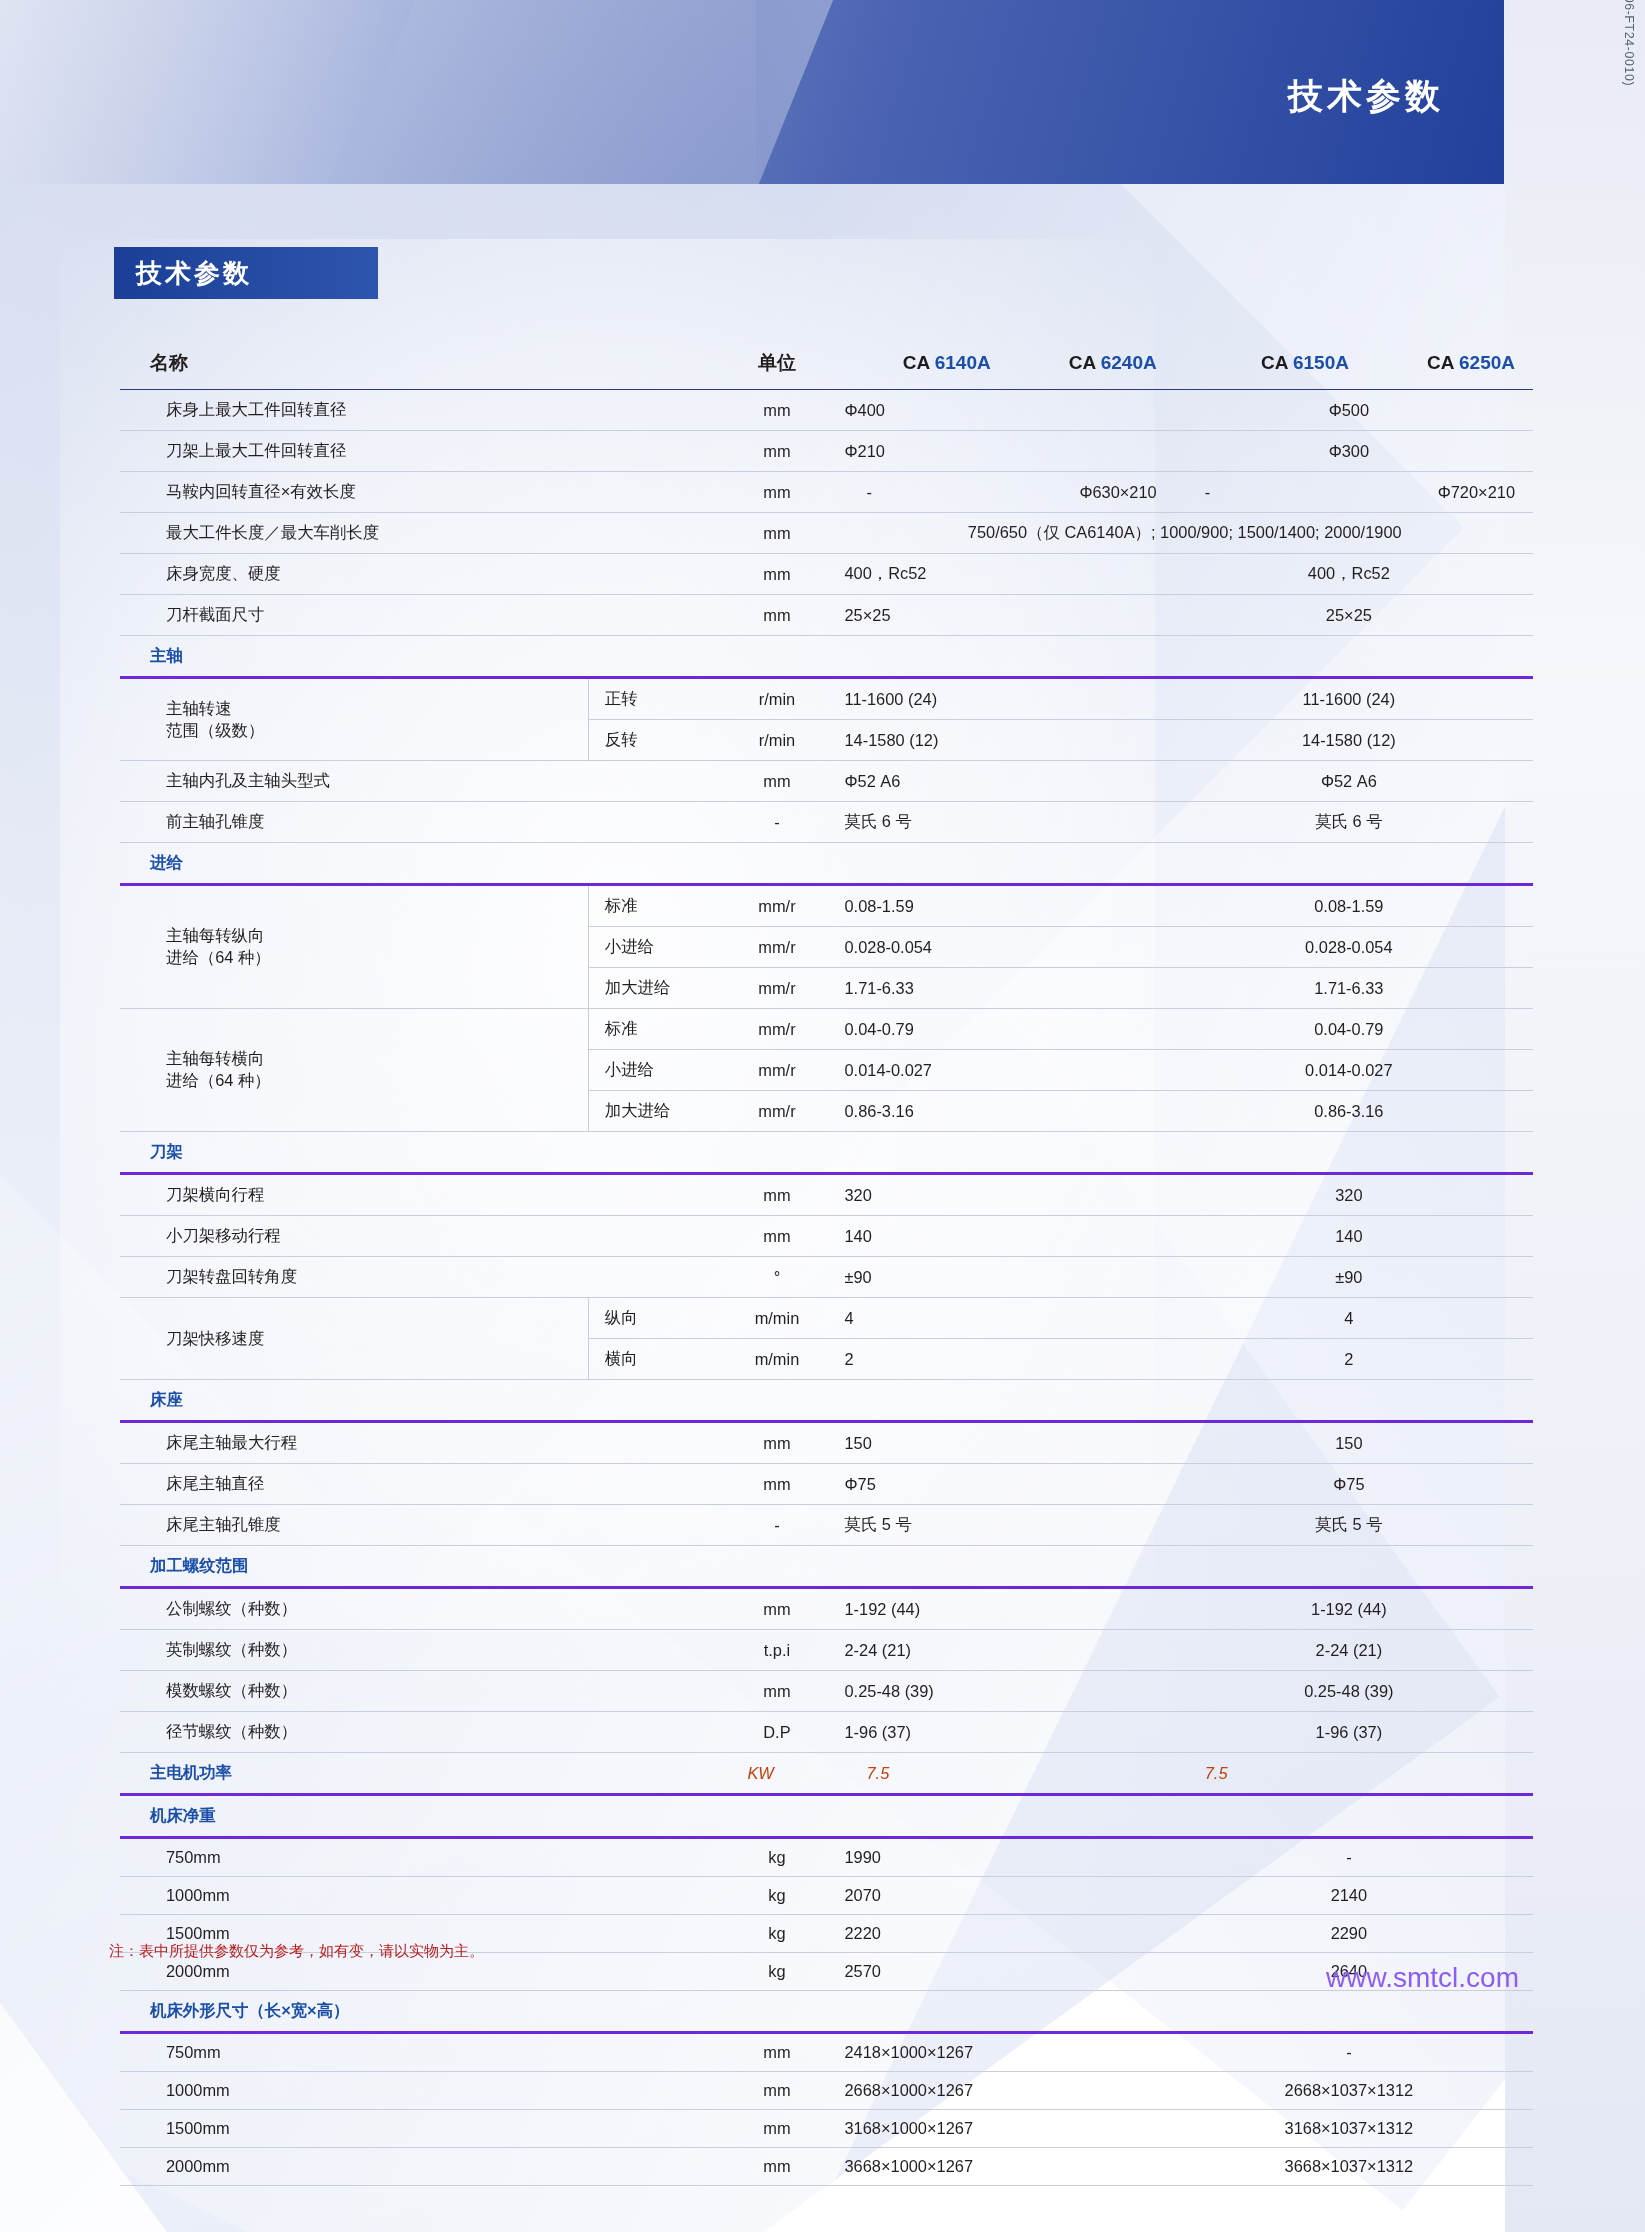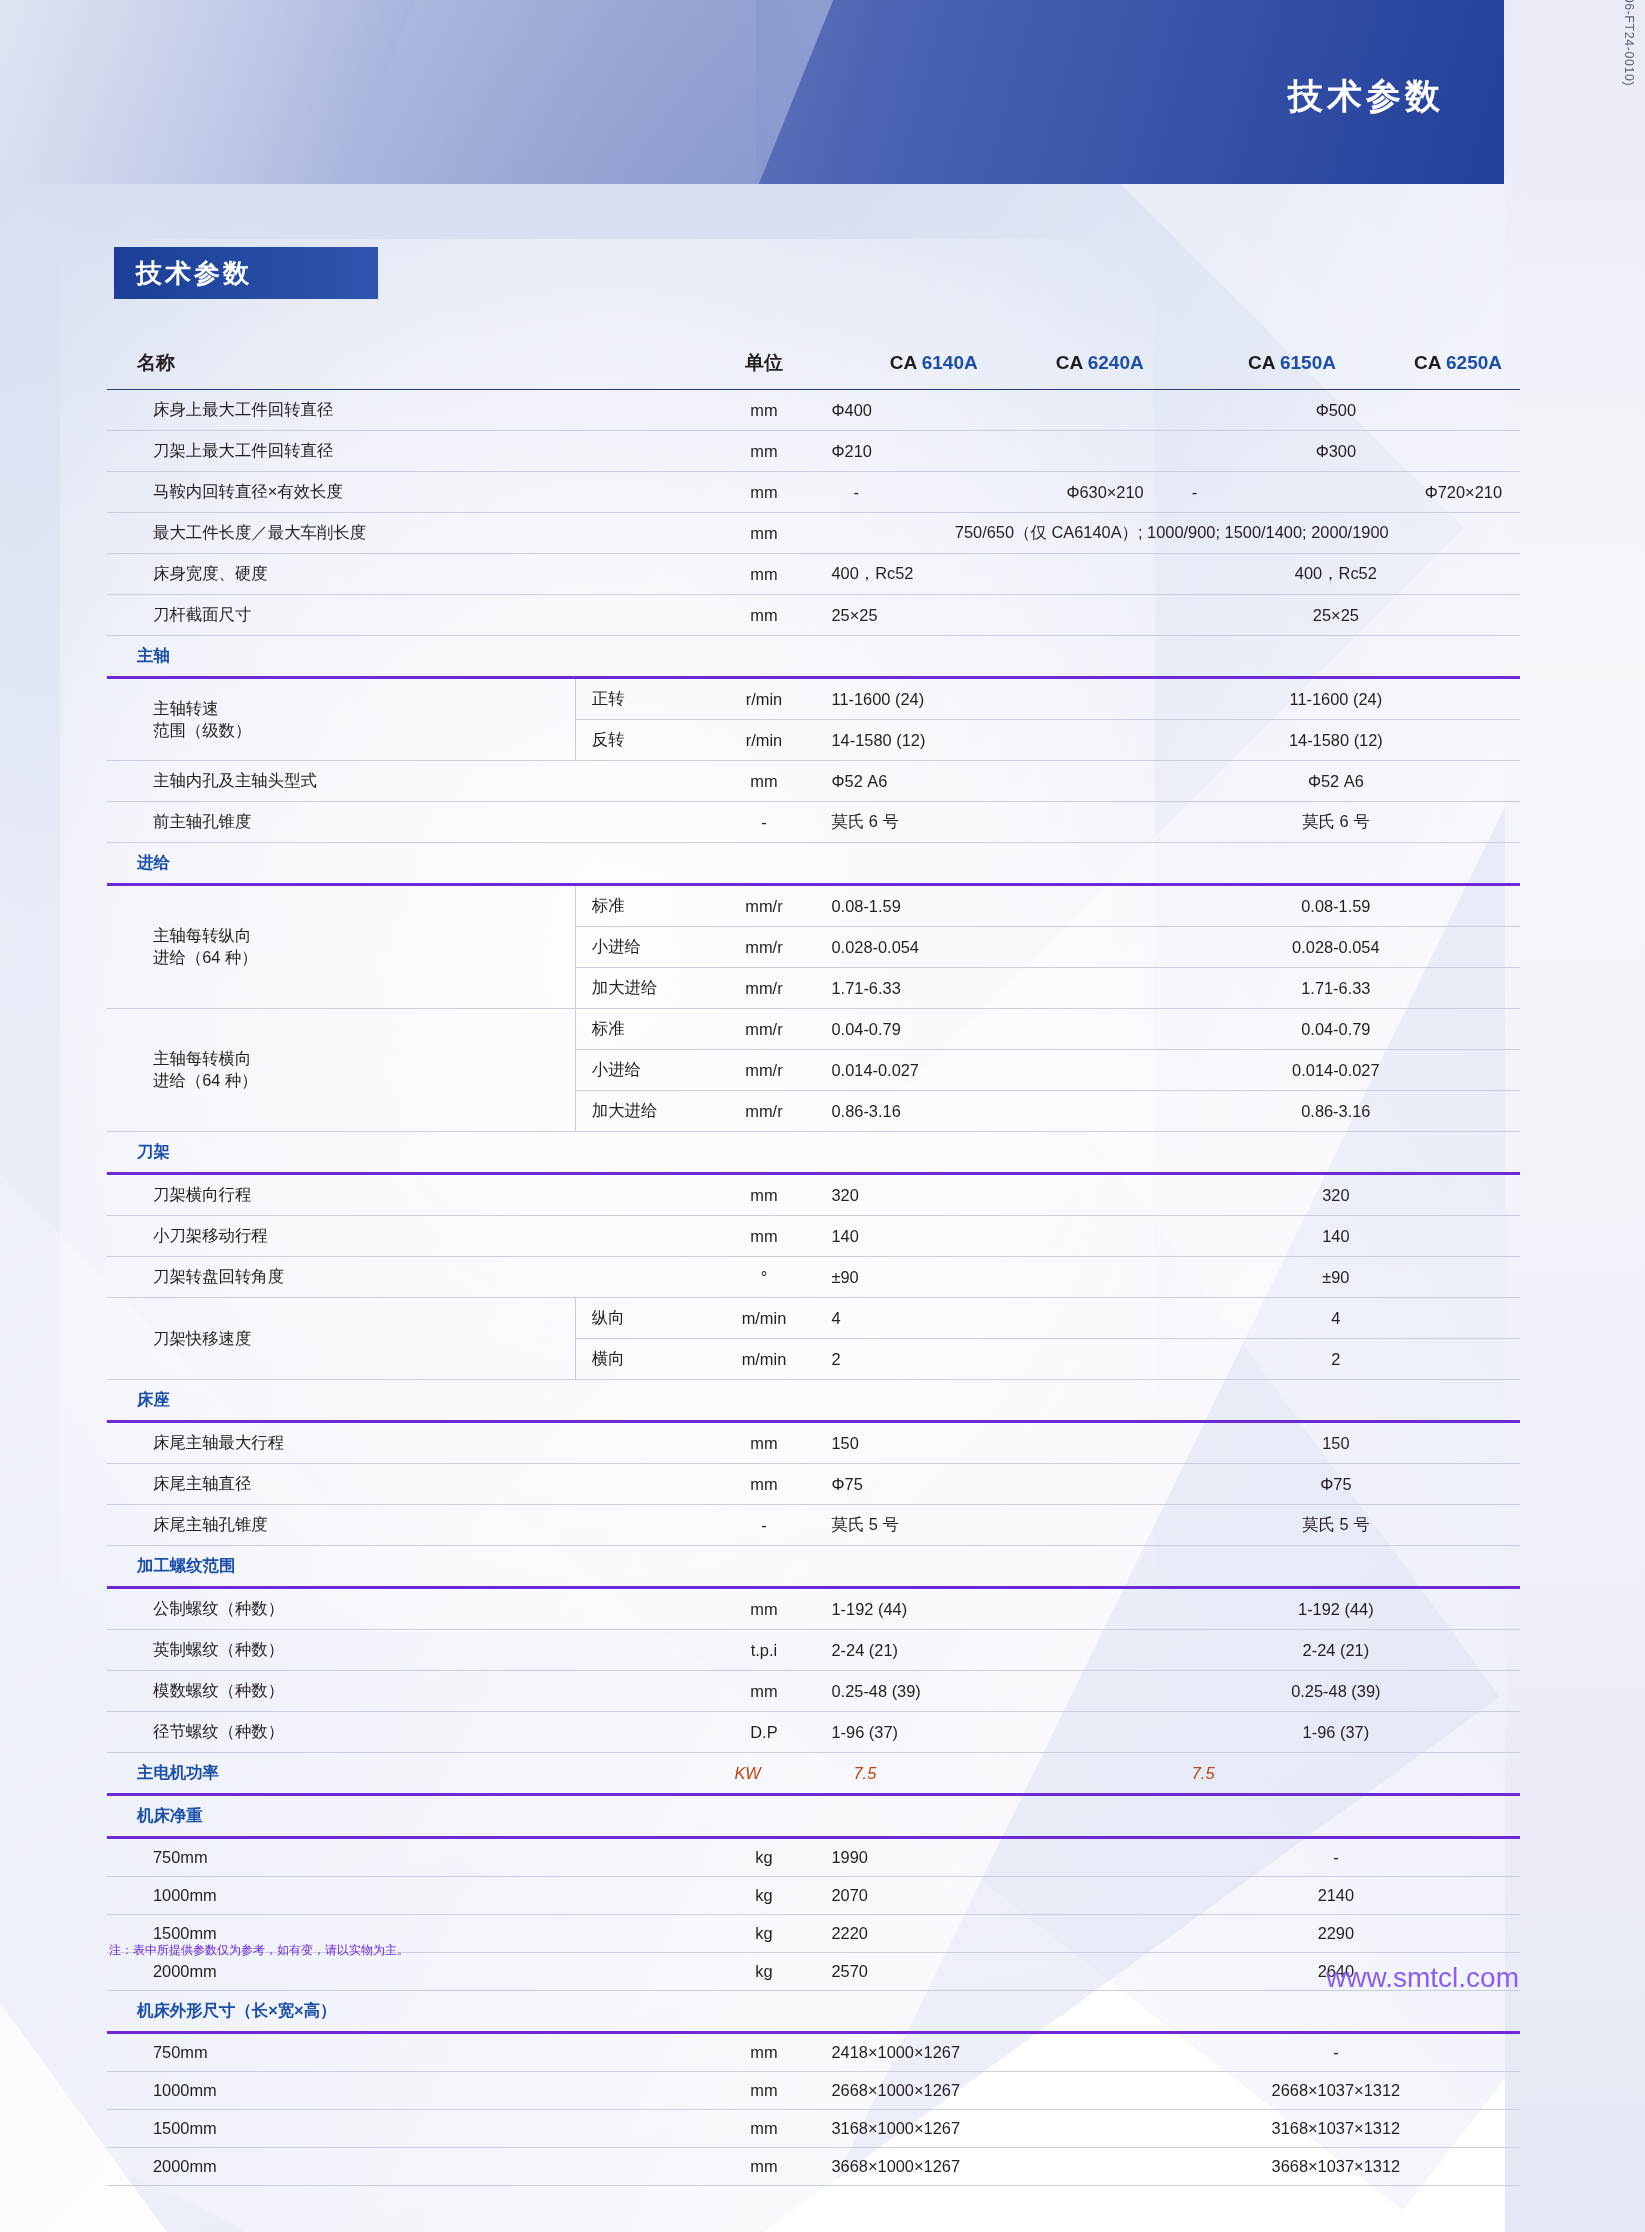--- a/index.html
+++ b/index.html
@@ -75,21 +75,21 @@
     white-space:nowrap;
   }
   
   .sec-title {
     position:absolute; left:114px; top:247px; width:264px; height:52px;
     background:linear-gradient(90deg,#1b3f96,#2e55ae);
     color:#fff; font-size:26px; font-weight:700; letter-spacing:3px;
     display:flex; align-items:center; padding-left:22px; box-sizing:border-box;
   }
   
-  .tbl-wrap { position:absolute; left:107px; top:340px; width:1413px; }
+  .tbl-wrap { position:absolute; left:120px; top:340px; width:1413px; }
   table { border-collapse:collapse; width:1413px; font-size:16.4px; }
   col.c-name  { width:468px; }
   col.c-sub   { width:129px; }
   col.c-unit  { width:119px; }
   col.c-a     { width:338px; }
   col.c-b     { width:358px; }
 
   thead th {
     font-size:19px; font-weight:700; padding:10px 8px 13px 8px;
     border-bottom:1.6px solid #2a3b77; color:#231f20;
@@ -110,21 +110,21 @@
   td.unit { text-align:center; }
   td.val  { padding-right:18px; }
   td.val-b{ text-align:center; padding-right:18px; }
   td.val-span { text-align:center; }
   tr.grp td {
     color:#1b4fa8; font-weight:700; padding-left:30px; text-align:left;
     border-bottom:3px solid #6d28d9;
   }
   tr.grp td.unit, tr.grp td.val, tr.grp td.val-b { color:#c2410c; font-weight:400;font-style:italic; }
   .note {
-    position:absolute; left:109px; top:1942px; font-size:12px; color:#6d28d9;text-align:right;
+    position:absolute; left:109px; top:1942px; font-size:15px; color:#b91c1c;text-align:right;
   }
   .site {
     position:absolute; right:127px; top:1962px; font-size:28px; color:#8b5cf6;
   }
 </style>
 </head>
 <body>
 
 <div class="bg">
   <div class="bg-base"></div>

